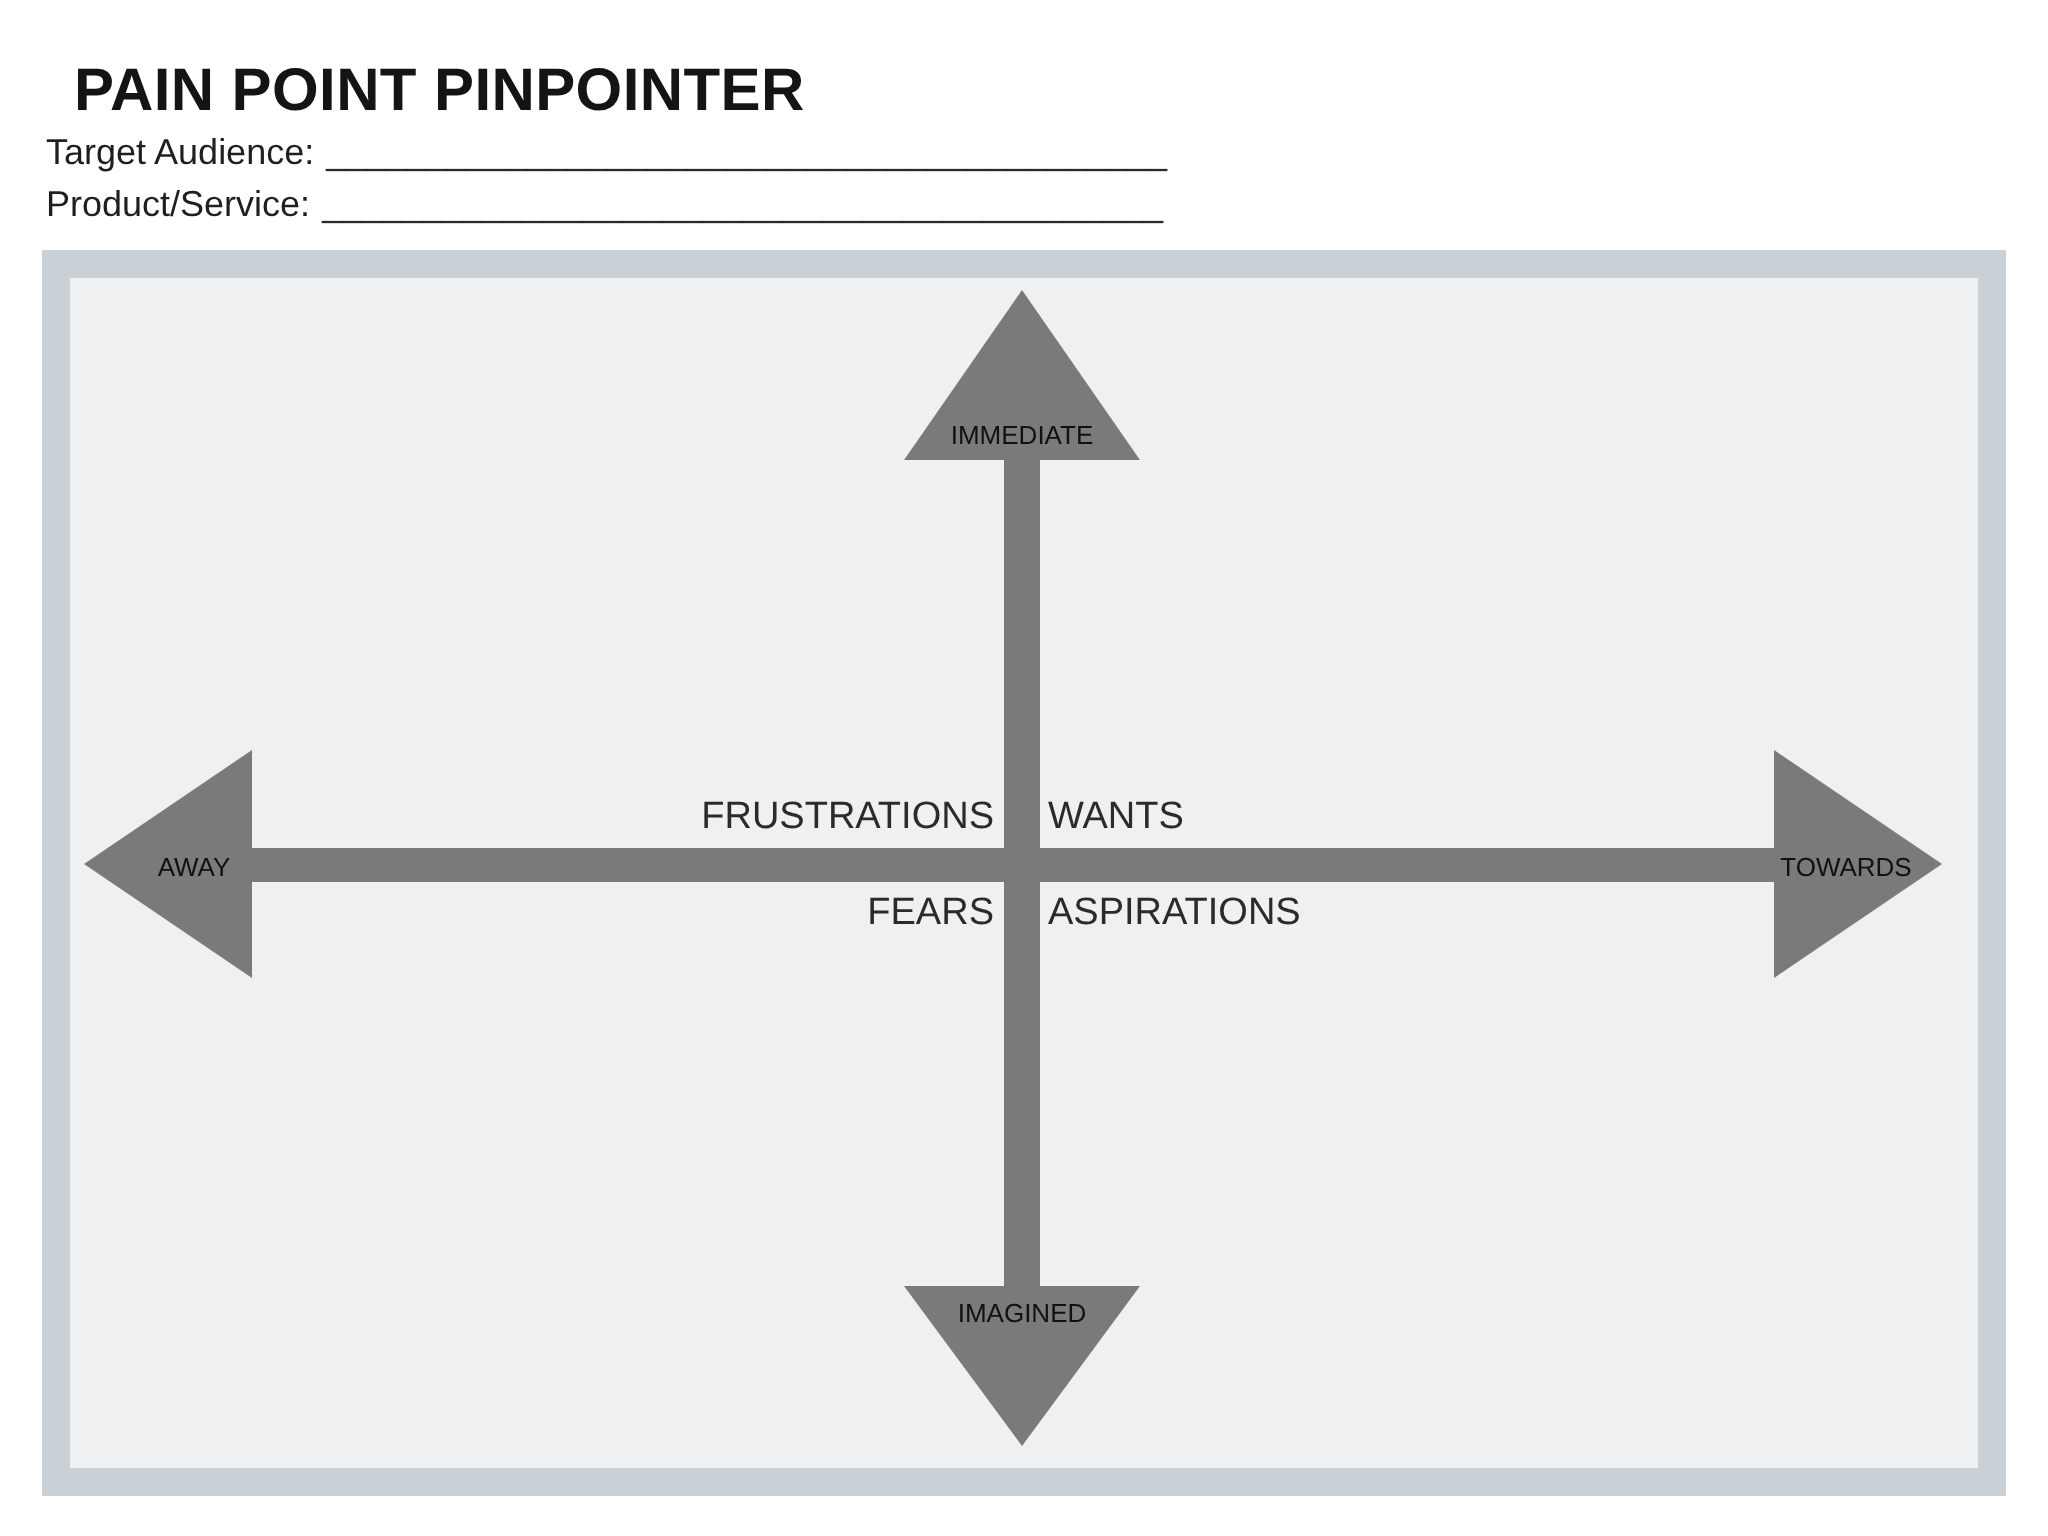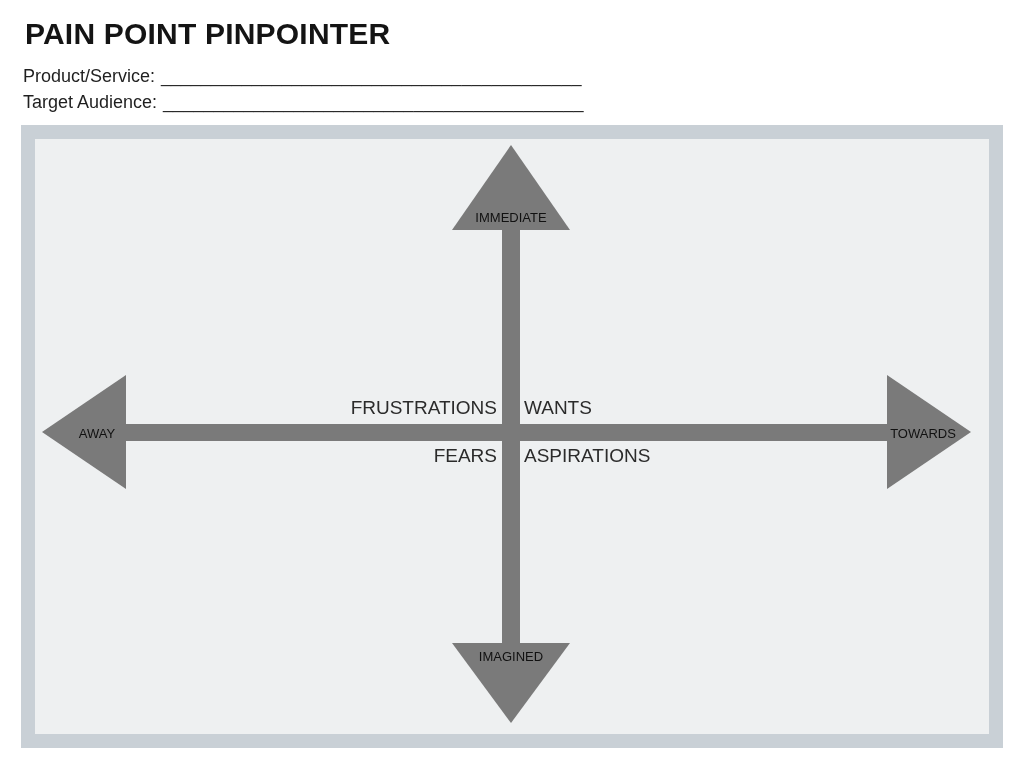--- a/index.html
+++ b/index.html
@@ -14,21 +14,21 @@
   .page {
     position: relative;
     width: 1024px;
     height: 768px;
     background: #ffffff;
   }
   .title {
     position: absolute;
     left: 21px;
     top: 13px;
-    margin: 4px;
+    margin: 16px;
     font-size: 30px;
     font-weight: 700;
     letter-spacing: 0.2px;
     color: #141414;
     white-space: nowrap;
   }
   .fields {
     position: absolute;
     left: 23px;
     top: 63px;
@@ -62,24 +62,24 @@
 </style>
 </head>
 <body>
 
 <div class="page">
 
   <h1 class="title">PAIN POINT PINPOINTER</h1>
 
   <div class="fields">
     <div class="field-line">
-      <span class="field-label">Product/Service:</span><span class="field-blank">__________________________________________</span>
+      <span class="field-label">Target Audience:</span><span class="field-blank">__________________________________________</span>
     </div>
     <div class="field-line">
-      <span class="field-label">Target Audience:</span><span class="field-blank">__________________________________________</span>
+      <span class="field-label">Product/Service:</span><span class="field-blank">__________________________________________</span>
     </div>
   </div>
 
   <svg class="diagram-svg" viewBox="0 0 1024 768" xmlns="http://www.w3.org/2000/svg">
 
     <rect class="frame-border" x="21" y="125" width="982" height="623"></rect>
     <rect class="frame-canvas" x="35" y="139" width="954" height="595"></rect>
 
     <rect class="axis-bar" x="126" y="424" width="761" height="17"></rect>
     <rect class="axis-bar" x="502" y="230" width="18" height="413"></rect>

